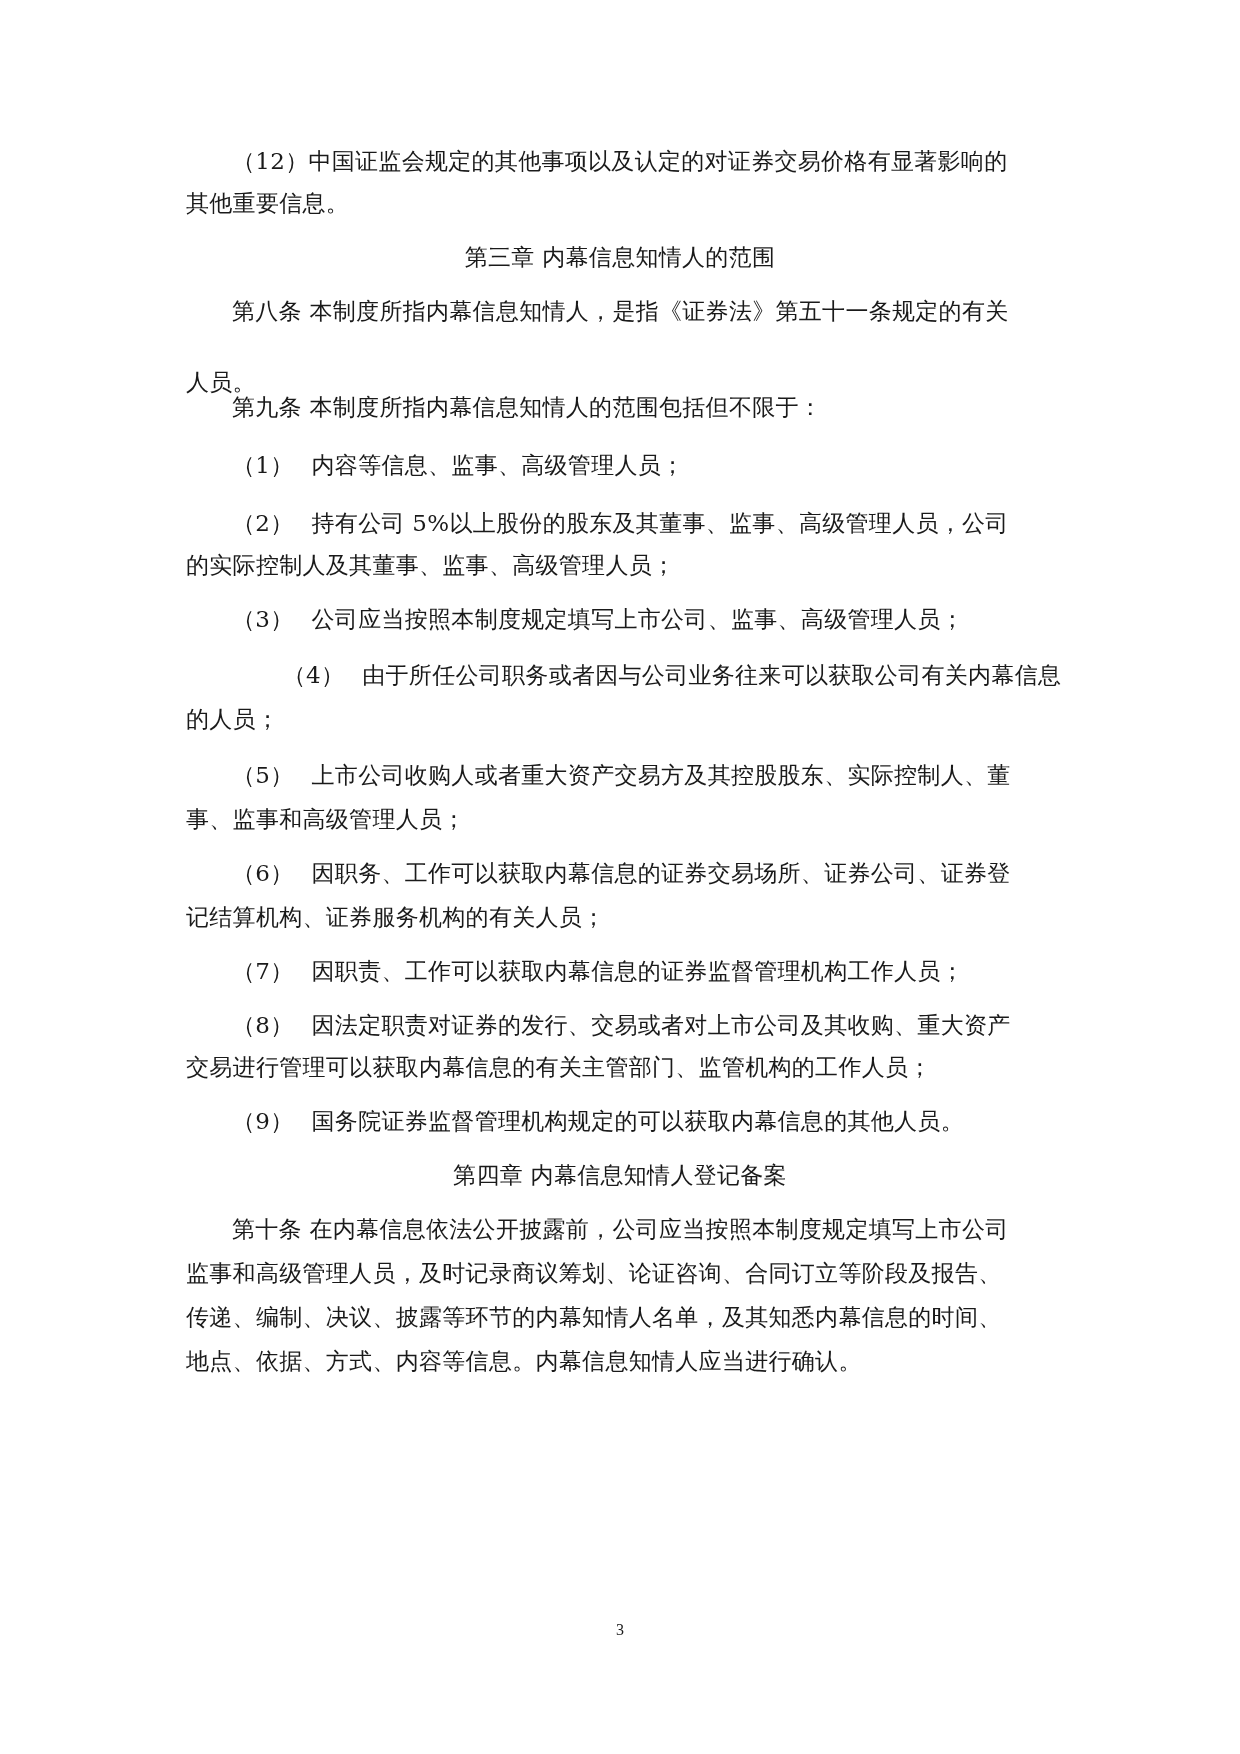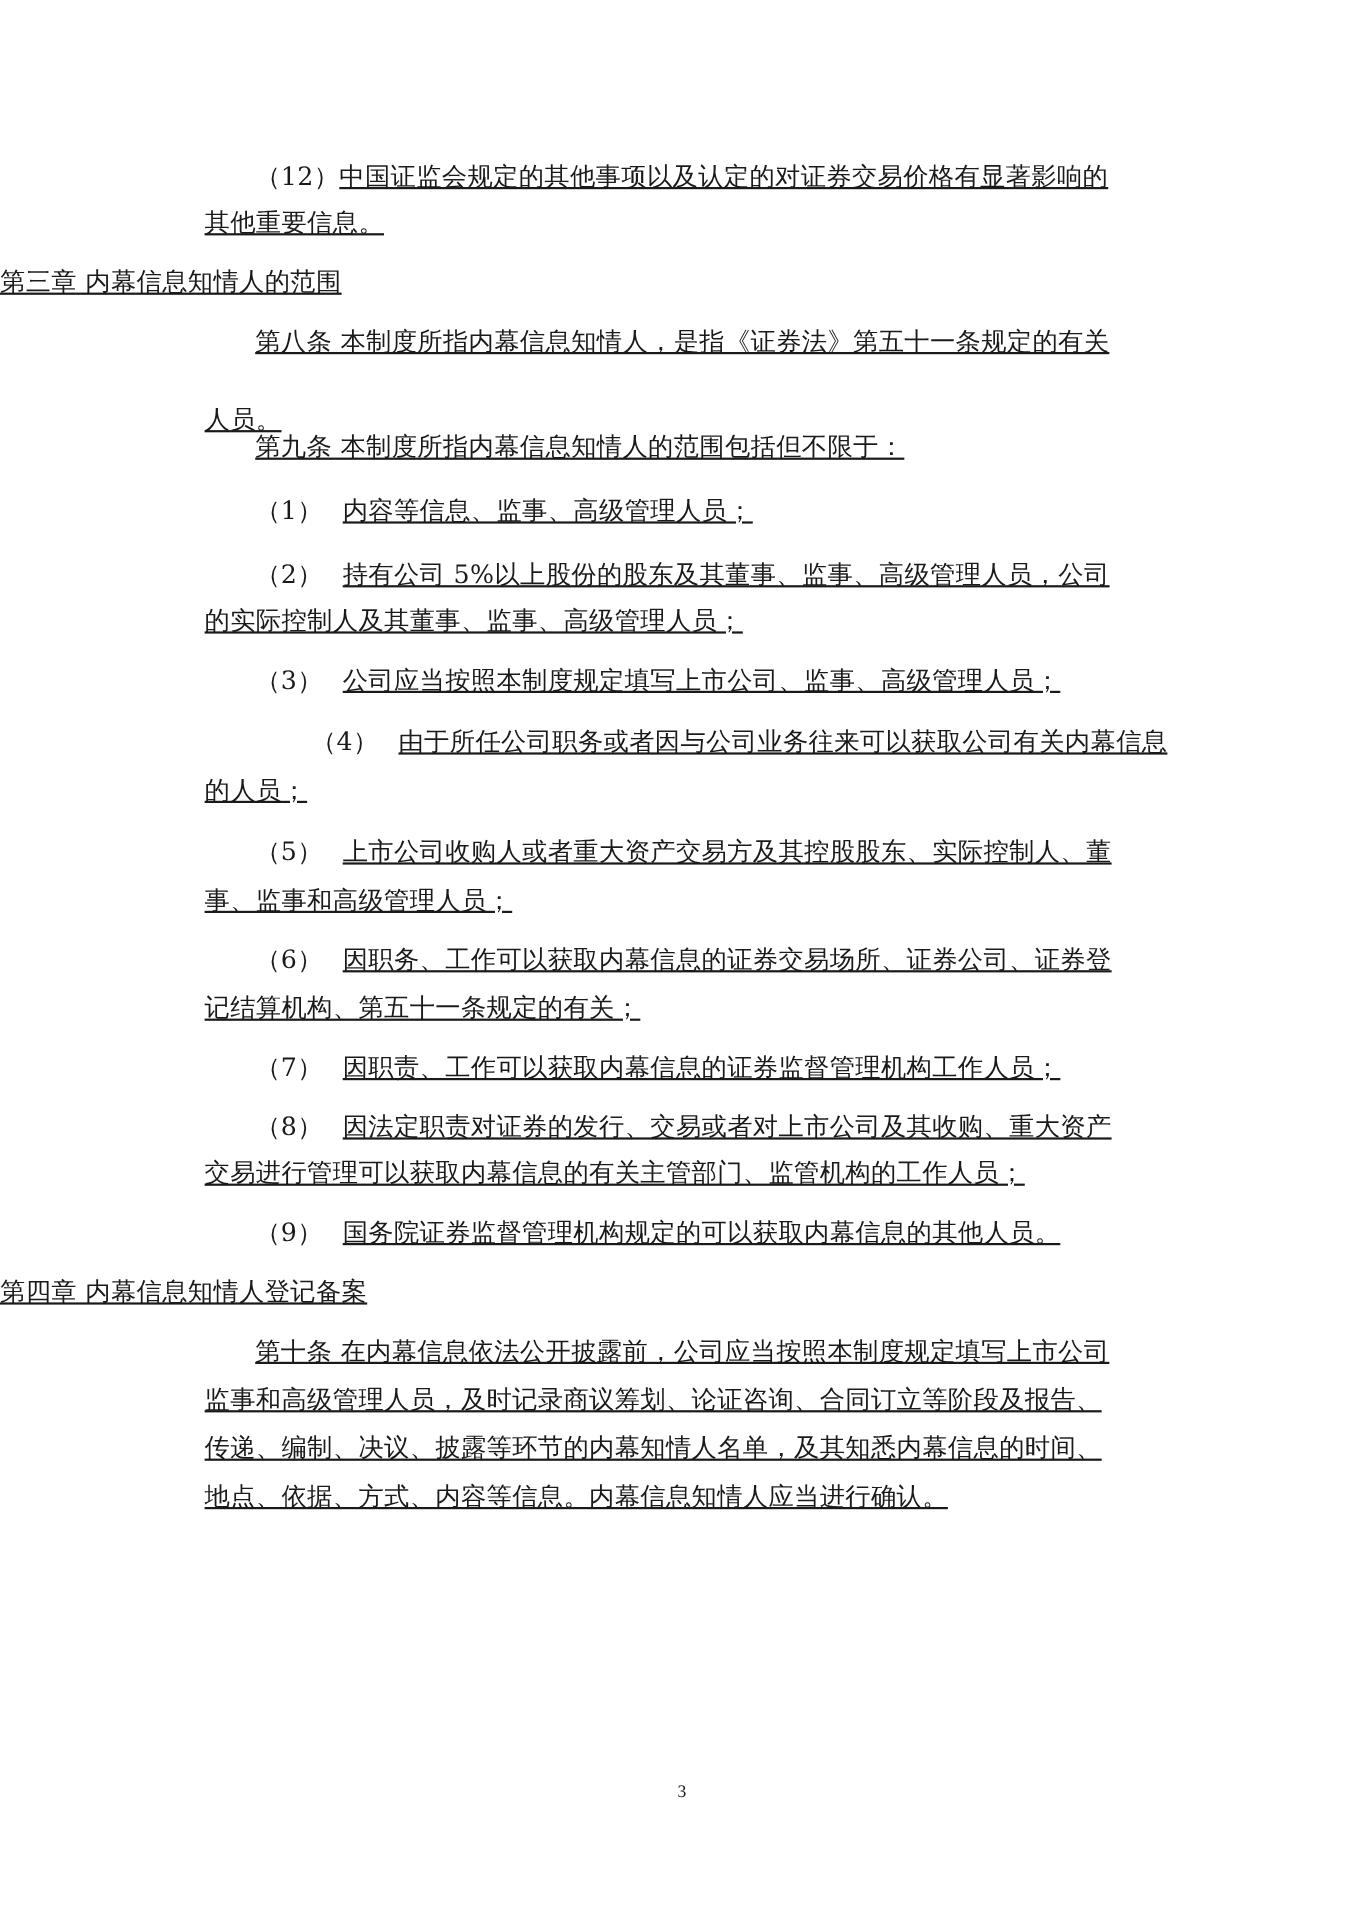--- a/index.html
+++ b/index.html
@@ -9,24 +9,23 @@
       color: #1a1a1a;
     }
     .line {
       position: absolute;
       left: 186px;
       width: 880px;
       font-size: 23px;
       line-height: 30px;
       white-space: nowrap;
       letter-spacing: 0.3px;
-      text-decoration: underline;
     }
     .indent { left: 232px; }
-    .center { left: 0; width: 1240px; }
+    .center { left: 0; width: 1240px; text-align: center; }
     .num { display: inline-block; }
     .num-gap { display: inline-block; width: 18px; }
     .page-number {
       position: absolute; left: 0; width: 1240px; top: 1620px;
       text-align: center; font-size: 16px; line-height: 20px;
       font-family: "Liberation Serif", serif;
     }
   </style>
 </head>
 <body>
@@ -64,21 +63,21 @@
   <div class="line" style="top:704px;">的人员；</div>
 
   <div class="line indent" style="top:760px;">
     <span class="num">（5）</span><span class="num-gap"></span><span>上市公司收购人或者重大资产交易方及其控股股东、实际控制人、董</span>
   </div>
   <div class="line" style="top:804px;">事、监事和高级管理人员；</div>
 
   <div class="line indent" style="top:858px;">
     <span class="num">（6）</span><span class="num-gap"></span><span>因职务、工作可以获取内幕信息的证券交易场所、证券公司、证券登</span>
   </div>
-  <div class="line" style="top:902px;">记结算机构、第五十一条规定的有关；</div>
+  <div class="line" style="top:902px;">记结算机构、证券服务机构的有关人员；</div>
 
   <div class="line indent" style="top:956px;">
     <span class="num">（7）</span><span class="num-gap"></span><span>因职责、工作可以获取内幕信息的证券监督管理机构工作人员；</span>
   </div>
 
   <div class="line indent" style="top:1010px;">
     <span class="num">（8）</span><span class="num-gap"></span><span>因法定职责对证券的发行、交易或者对上市公司及其收购、重大资产</span>
   </div>
   <div class="line" style="top:1052px;">交易进行管理可以获取内幕信息的有关主管部门、监管机构的工作人员；</div>
 

